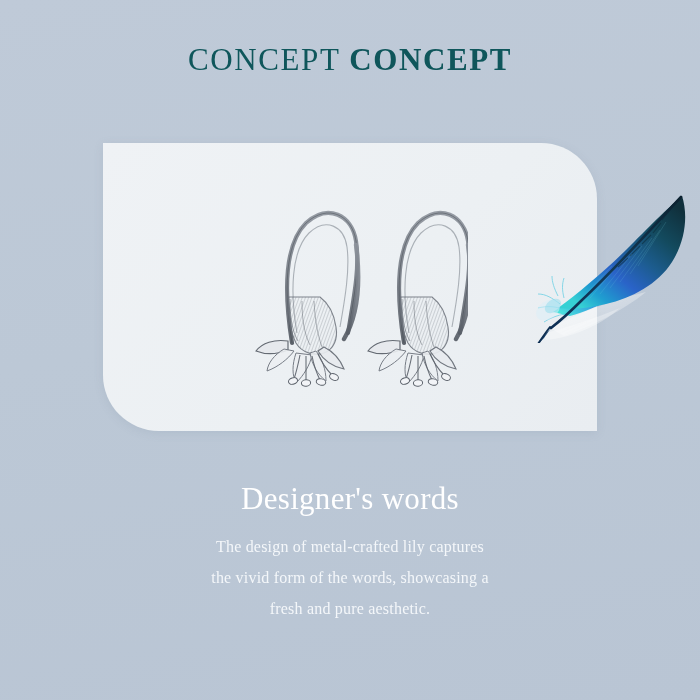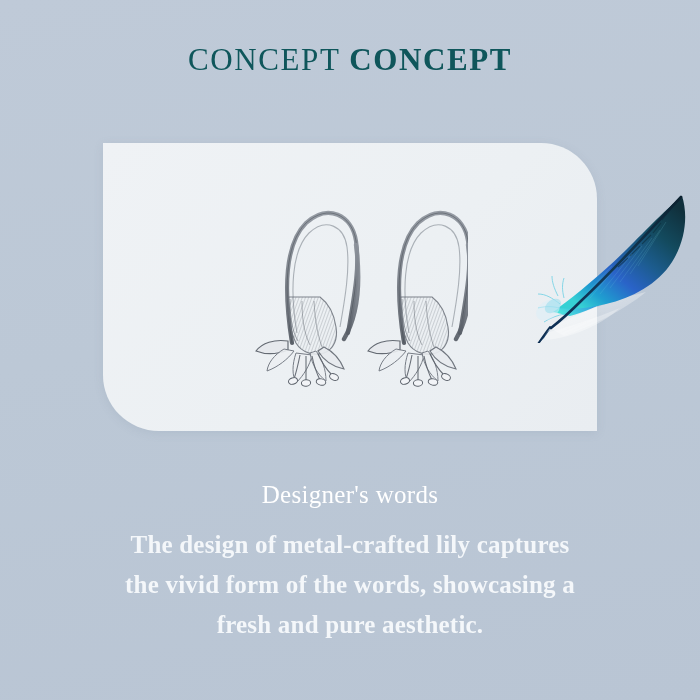--- a/index.html
+++ b/index.html
@@ -81,35 +81,34 @@
   
   .words {
     position: absolute;
     left: 0;
     top: 480px;
     width: 700px;
     text-align: center;
   }
   .words-heading {
     font-family: "Liberation Serif", serif;
-    font-size: 25px;
+    font-size: 31px;
     color: #ffffff;
     font-weight: 400;
     line-height: 1.2;
     margin: 0 0 22px 0;
     letter-spacing: 0.3px;
   }
   .words-line {
     font-family: "Liberation Serif", serif;
-    font-size: 25px;
+    font-size: 16px;
     color: #f4f7fa;
     line-height: 1.0;
     margin: 0 0 15px 0;
     letter-spacing: 0.2px;
-    font-weight: bold;
   }
   .words-line:last-child { margin-bottom: 12px; }
 </style>
 </head>
 <body>
 
 <div class="page">
 
   <div class="title-wrap">
     <div class="title"><span class="t-light">CONCEPT </span><span class="t-bold">CONCEPT</span></div>

